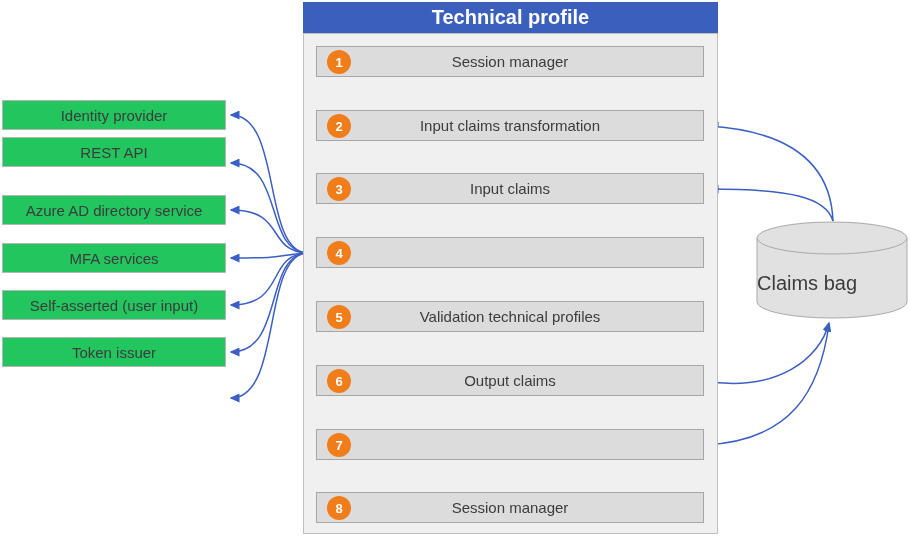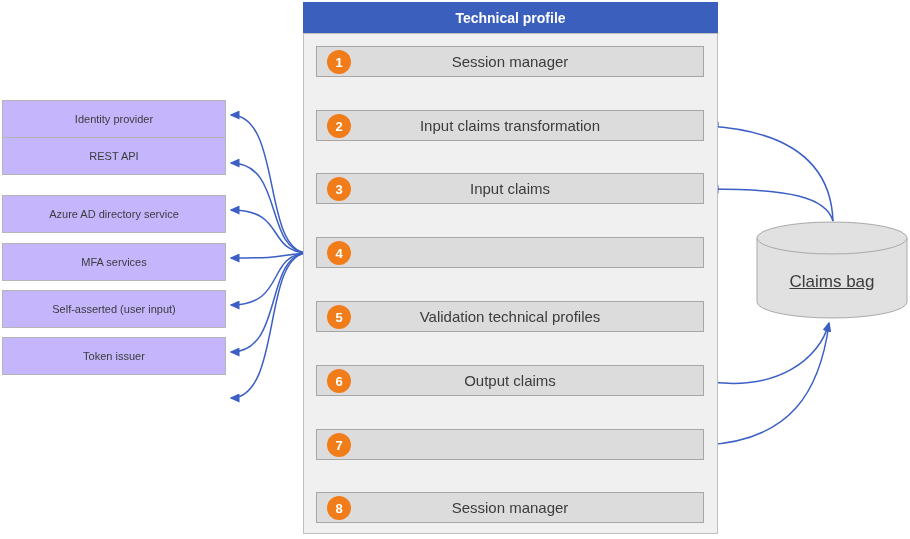--- a/index.html
+++ b/index.html
@@ -16,21 +16,21 @@
     color: #3c3c3c;
   }
   
   .tp-header {
     position: absolute;
     left: 303px; top: 2px;
     width: 415px; height: 31px;
     background: #3b5fbd;
     display: flex; align-items: center; justify-content: center;
     color: #ffffff;
-    font-size: 14px;
+    font-size: 20px;
     font-weight: 700;
     box-sizing: border-box;
     border: 1px solid #3b5fbd;
   }
   .tp-body {
     position: absolute;
     left: 303px; top: 33px;
     width: 415px; height: 501px;
     background: #f0f0f0;
     border: 1px solid #bfbfbf;
@@ -53,34 +53,33 @@
     border-radius: 50%;
     background: #f07d1a;
     color: #ffffff;
     font-size: 13px;
     font-weight: 700;
     display: flex; align-items: center; justify-content: center;
   }
   .source {
     position: absolute;
     left: 2px;
-    width: 224px; height: 38px;
-    background: #c4b5fd;
+    width: 224px; height: 30px;
+    background: #22c55e;
     border: 1px solid #b5b5b5;
     box-sizing: border-box;
     display: flex; align-items: center; justify-content: center;
-    font-size: 11px;
+    font-size: 15px;
   }
   .bag-label {
     position: absolute;
     left: 757px; top: 272px;
     width: 150px;
-    text-align: center;
-    font-size: 17px;
-    text-decoration: underline;
+    text-align: left;
+    font-size: 20px;
   }
   .arrow-layer {
     position: absolute;
     left: 0; top: 0;
     width: 910px; height: 539px;
     pointer-events: none;
   }
   .curve {
     fill: none;
     stroke: #3b5fc4;

